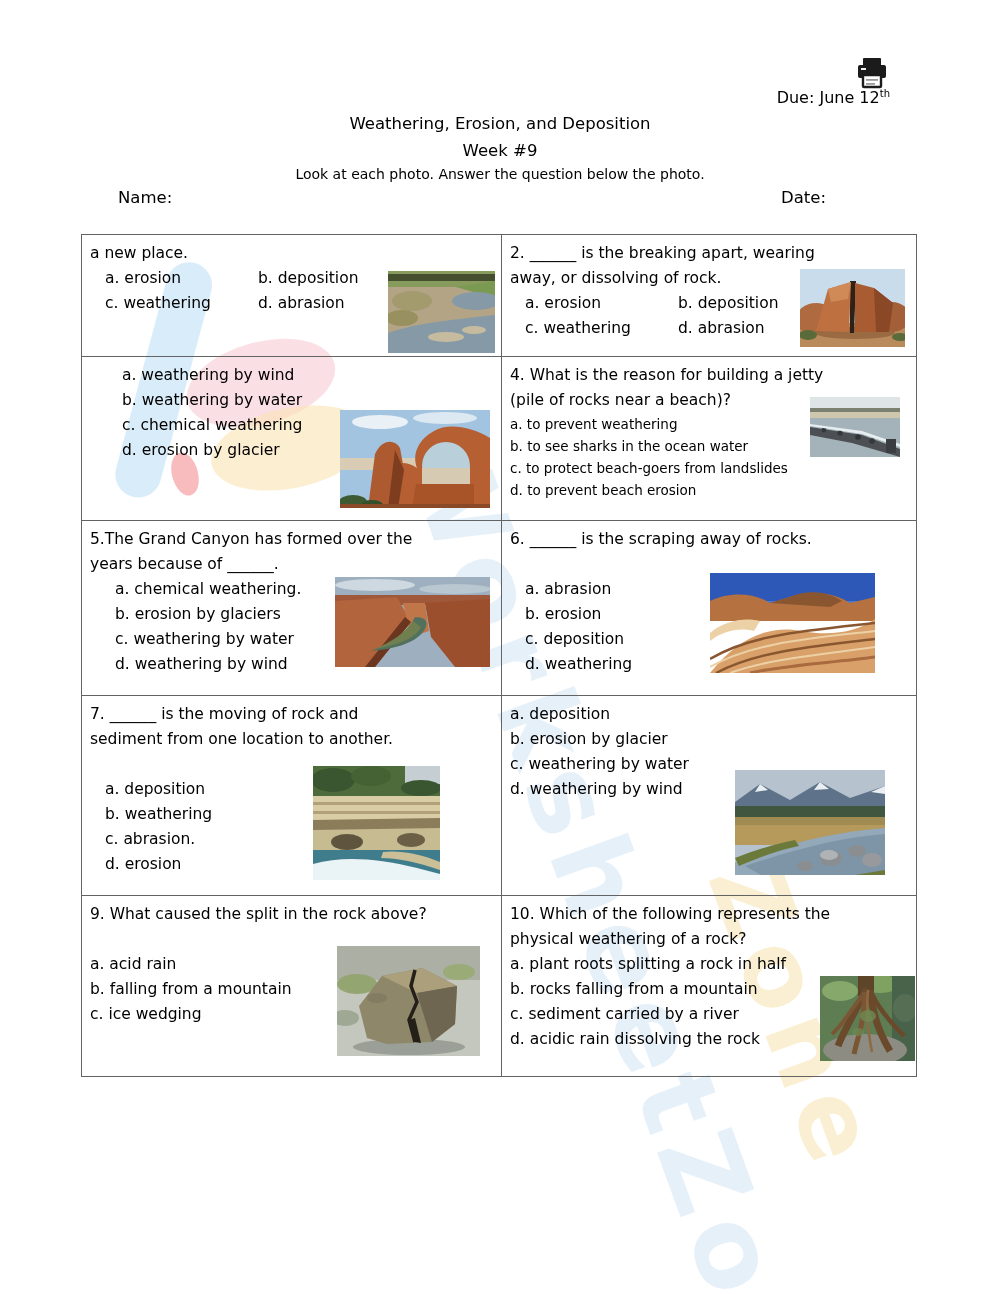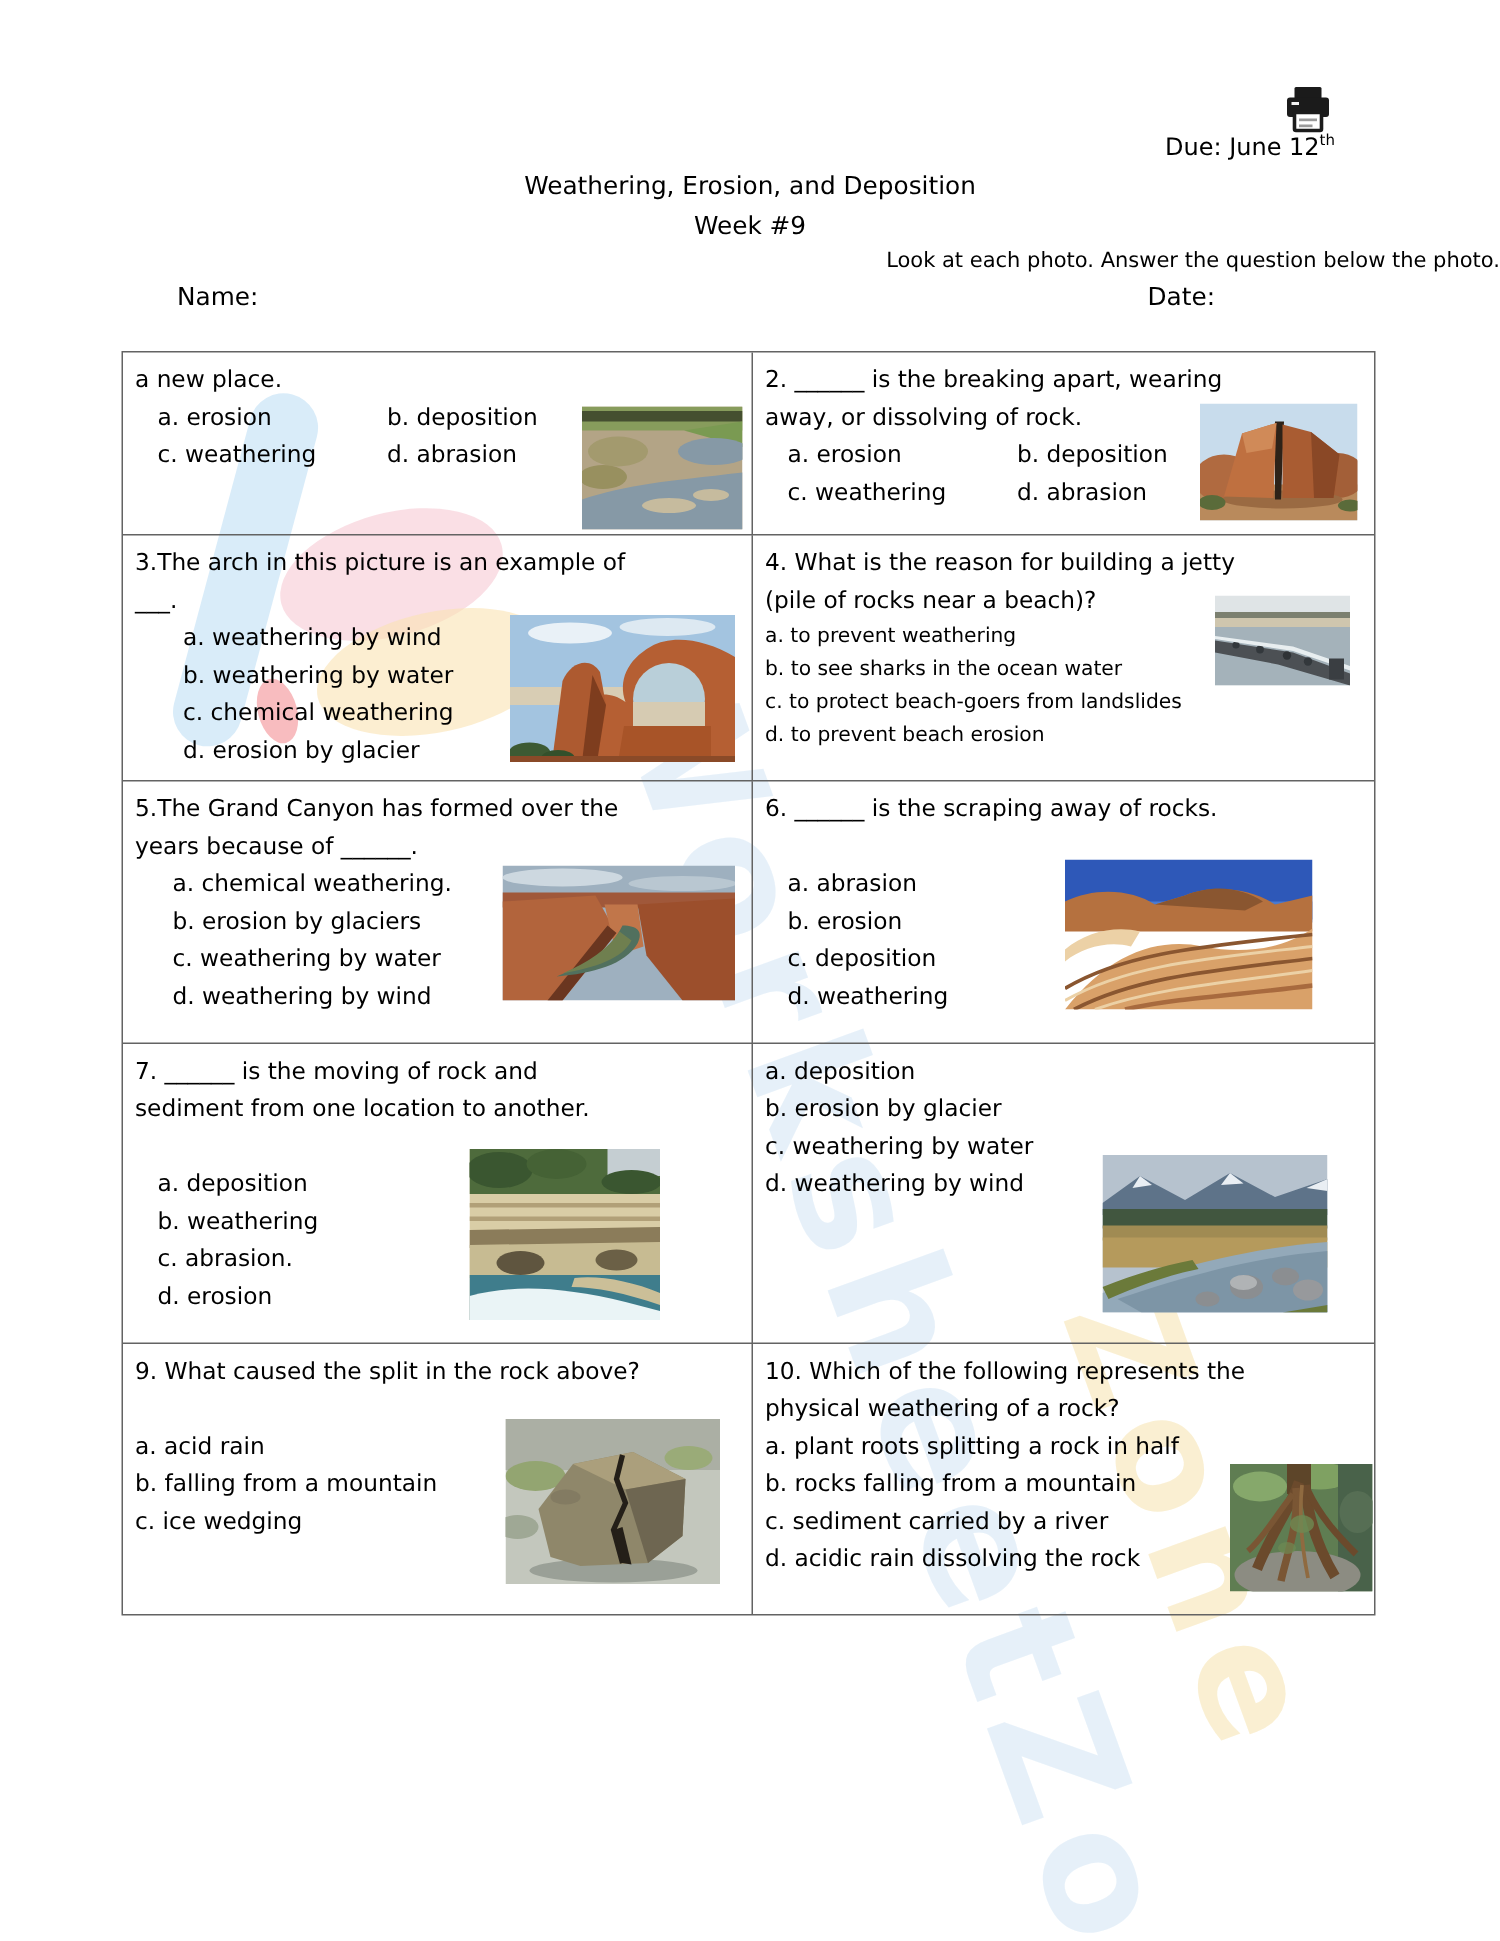--- a/index.html
+++ b/index.html
@@ -25,23 +25,23 @@
   .wm-text-yellow { left:795px; top:845px; font-size:100px; color:#f9ecc8; opacity:.8;
     transform:rotate(70deg); }
   
   .hdr { position:absolute; z-index:2; }
   .print-btn { right:110px; top:55px; width:36px; height:36px; cursor:pointer; }
   .due-line { right:110px; top:88px; font-size:16px; }
   .due-line sup { font-size:10px; }
   .title-line { left:0; width:1000px; text-align:center; font-size:16.5px; }
   .t1 { top:114px; }
   .t2 { top:141px; }
-  .instr { top:166px; font-size:14px;text-align:right; }
+  .instr { top:166px; font-size:14px; }
   .name-label { left:118px; top:188px; font-size:16.5px; }
-  .date-label { left:765px; top:188px; font-size:16.5px; }
+  .date-label { left:781px; top:188px; font-size:16.5px; }
   
   .qtable {
     position:absolute; z-index:1; left:81px; top:234px;
     display:grid; grid-template-columns:420px 414px;
     grid-template-rows:122px 164px 175px 200px 180px;
     border:1px solid #636363; background:transparent;
   }
   .cell { position:relative; border-right:1px solid #636363; border-bottom:1px solid #636363;
     padding:6px 8px 0 8px; font-size:15.5px; overflow:hidden; }
   .cell.last-col { border-right:none; }
@@ -130,24 +130,20 @@
         <path d="M16 62 L28 20 L51 13 L49 63 Z" fill="#bf7040"></path>
         <path d="M28 20 L51 13 L48 30 L31 33 Z" fill="#d08a58"></path>
         <path d="M55 63 L55 14 L74 19 L93 34 L89 63 Z" fill="#a95c32"></path>
         <path d="M74 19 L93 34 L89 63 L76 63 Z" fill="#8a4826"></path>
         <ellipse cx="8" cy="66" rx="9" ry="5" fill="#5a6b3a"></ellipse>
         <ellipse cx="100" cy="68" rx="8" ry="4" fill="#5a6b3a"></ellipse>
       </svg>
     </div>
 
     <div class="cell">
-      <div class="q">
-        <div class="qline">3.The arch in this picture is an example of</div>
-        <div class="qline">___.</div>
-      </div>
       <div class="opts ind40">
         <div class="opt">a. weathering by wind</div>
         <div class="opt">b. weathering by water</div>
         <div class="opt">c. chemical weathering</div>
         <div class="opt">d. erosion by glacier</div>
       </div>
       <svg class="photo" style="left:258px;top:53px;width:150px;height:98px" viewBox="0 0 150 98" preserveAspectRatio="none">
         <rect width="150" height="98" fill="#a3c4e0"></rect>
         <ellipse cx="40" cy="12" rx="28" ry="7" fill="#e9f1f7"></ellipse>
         <ellipse cx="105" cy="8" rx="32" ry="6" fill="#dde9f2"></ellipse>

